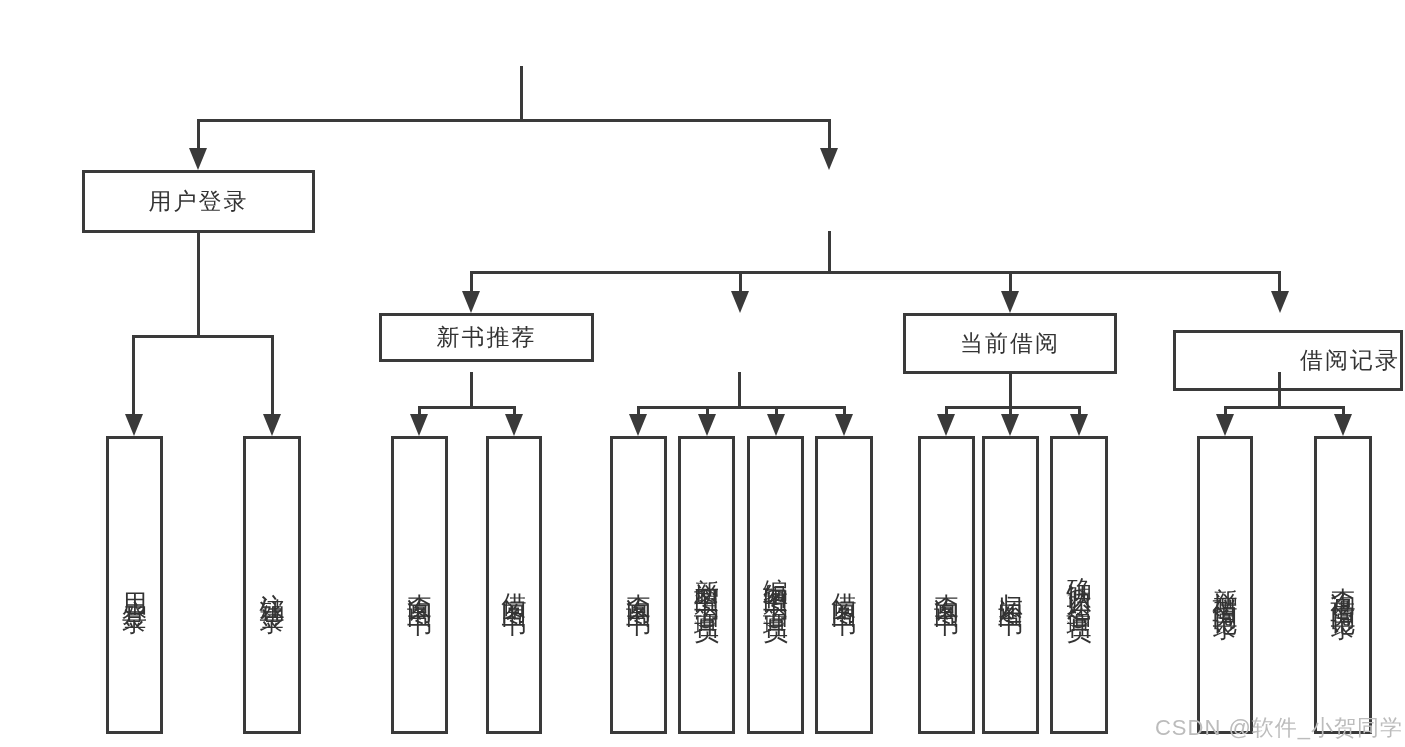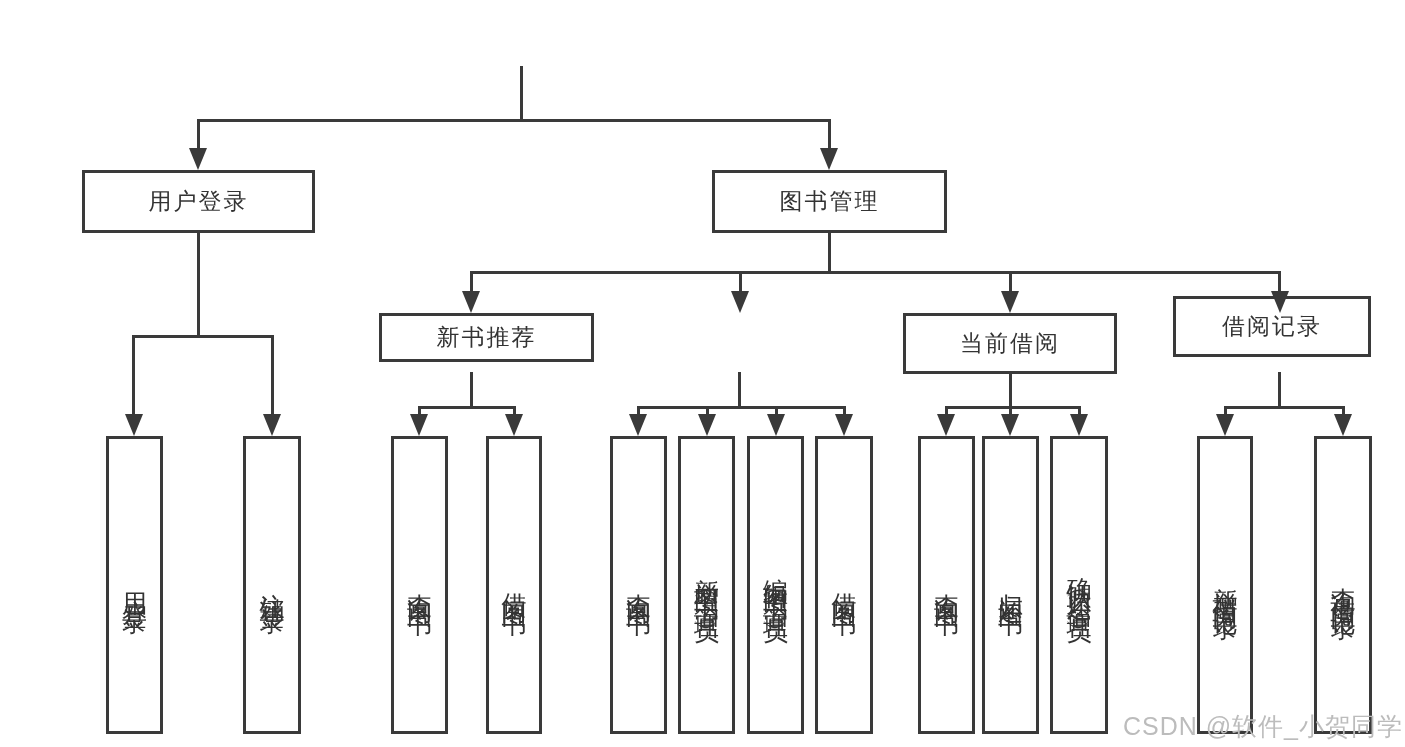--- a/index.html
+++ b/index.html
@@ -12,47 +12,44 @@
   .box{position:absolute;border:3px solid var(--box-border);background:var(--box-bg);
        display:flex;align-items:center;justify-content:center;color:var(--text);}
   .hbox{font-size:23px;letter-spacing:2px;}
   .root-box{font-size:24px;}
   .leaf{font-size:25px;}
   .leaf span{writing-mode:vertical-rl;text-orientation:mixed;letter-spacing:6px;line-height:1;}
   .vline,.hline{position:absolute;background:var(--line);}
   .arrow{position:absolute;width:0;height:0;
          border-left:9px solid transparent;border-right:9px solid transparent;
          border-top:22px solid var(--line);}
-  .watermark{position:absolute;right:2px;bottom:4px;font-size:25px;letter-spacing:1px;
+  .watermark{position:absolute;right:2px;bottom:4px;font-size:22px;letter-spacing:1px;
              color:var(--watermark);z-index:5;text-align:center;}
 </style>
 </head>
 <body>
 
 <div class="canvas">
 
 
   <div class="box hbox" style="left:82px;top:170px;width:233px;height:63px;">
     <span>用户登录</span>
   </div>
 
-  <div class="box hbox" style="left:712px;top:170px;width:235px;height:63px;">
-    <span>图书管理</span>
-  </div>
 
   <div class="box hbox" style="left:363px;top:313px;width:215px;height:49px;margin-left:16px;">
     <span>新书推荐</span>
   </div>
 
 
   <div class="box hbox" style="left:903px;top:313px;width:214px;height:61px;font-family:Liberation Serif, serif;">
     <span>当前借阅</span>
   </div>
 
-  <div class="box hbox" style="left:1173px;top:296px;width:198px;height:61px;">
+  <div class="box hbox" style="left:1173px;top:330px;width:230px;height:61px;justify-content:flex-end;">
     <span>借阅记录</span>
   </div>
 
   <div class="box leaf" style="left:106px;top:436px;width:57px;height:298px;">
     <span>用户登录</span>
   </div>
   <div class="box leaf" style="left:243px;top:436px;width:58px;height:298px;">
     <span>注销登录</span>
   </div>
 

